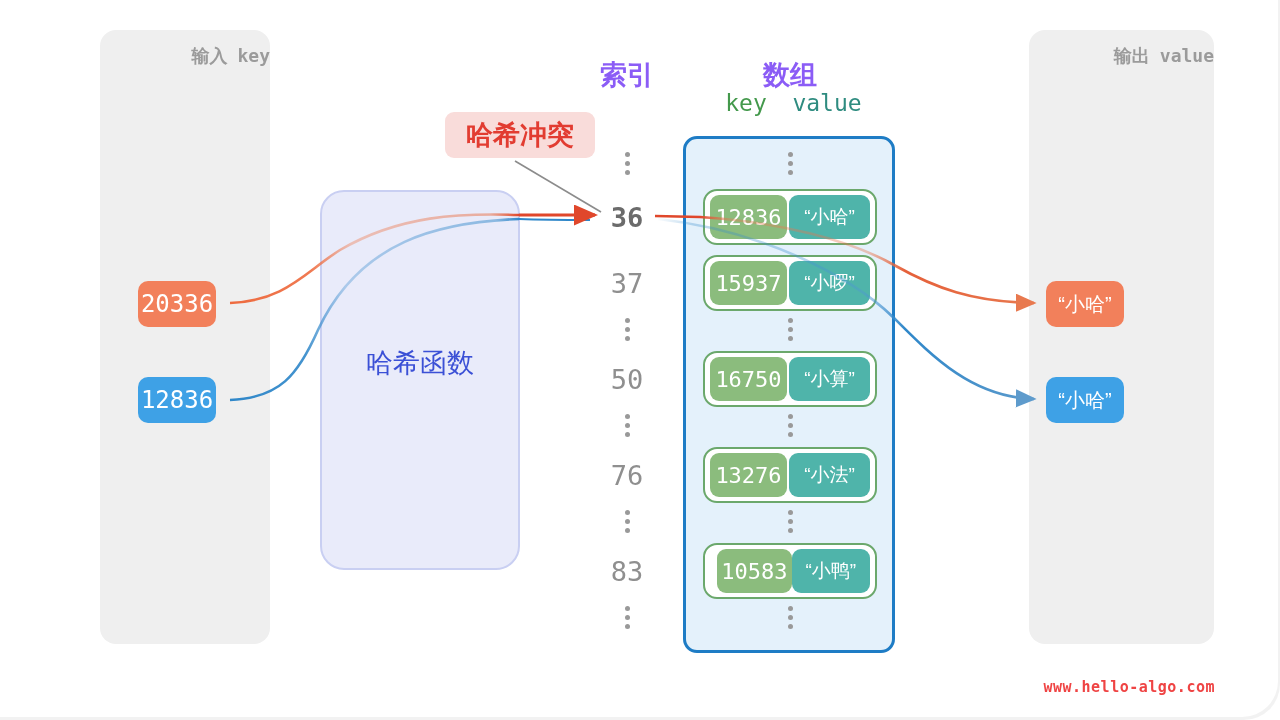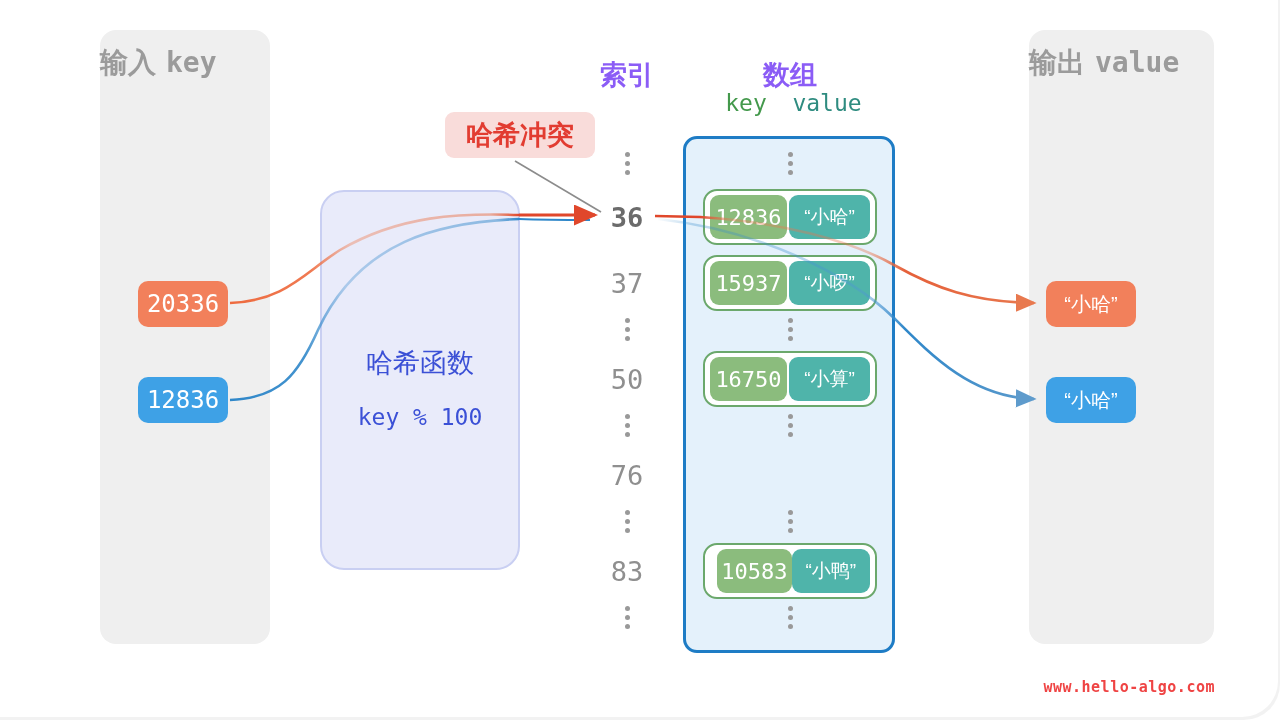--- a/index.html
+++ b/index.html
@@ -11,28 +11,28 @@
     position:relative; width:1280px; height:720px; background:#ffffff;
     overflow:hidden; border-bottom-right-radius:36px;
     box-shadow: inset -2px -3px 0 rgba(0,0,0,0.05);
   }
 
   
   .panel { position:absolute; top:30px; height:614px; background:#EFEFEF; border-radius:16px; }
   .panel-left  { left:100px; width:170px; }
   .panel-right { left:993px; width:185px;margin-left:36px; }
   .panel-title {
-    position:absolute; top:14px; left:0; right:0; text-align:left;
-    font-size:28px; font-weight:700; color:#9B9B9B; white-space:nowrap;
+    position:absolute; top:14px; left:0; right:0; text-align:right;
+    font-size:18px; font-weight:700; color:#9B9B9B; white-space:nowrap;
   }
   .panel-title .mono { margin-left:10px; font-weight:700; }
 
   
   .kbox {
-    position:absolute; width:90px; height:46px; border-radius:10px;
+    position:absolute; width:78px; height:46px; border-radius:10px;
     color:#fff; text-align:center; line-height:46px;
   }
   .kbox.num { font-family:"DejaVu Sans Mono","Liberation Mono",monospace; font-size:24px; }
   .kbox.str { font-size:20px; }
   .bg-orange { background:#F2805B; }
   .bg-blue   { background:#3EA1E6; }
 
   
   .hash-box {
     position:absolute; left:320px; top:190px; width:200px; height:380px;
@@ -101,21 +101,20 @@
   <div class="panel panel-left">
     <div class="panel-title">
       <span>输入</span><span class="mono">key</span>
     </div>
   </div>
   <div class="kbox num bg-orange" style="left:138px; top:281px;">20336</div>
   <div class="kbox num bg-blue" style="left:138px; top:377px;">12836</div>
 
   <div class="hash-box">
     <div class="hash-title">哈希函数</div>
-    <div class="hash-formula mono">key % 100</div>
   </div>
 
   <div class="collision">哈希冲突</div>
 
   <div class="col-title" style="left:577px;">索引</div>
   <div class="dots" style="left:624px; top:152px;">
       <i></i>
       <i></i>
       <i></i>
     </div>
@@ -172,20 +171,24 @@
     </div>
   <div class="pair-row" style="top:351px;">
     <div class="chip chip-key">16750</div>
     <div class="chip chip-value">“小算”</div>
   </div>
   <div class="dots" style="left:787px; top:414px;">
       <i></i>
       <i></i>
       <i></i>
     </div>
+  <div class="pair-row" style="top:447px;">
+    <div class="chip chip-key">13276</div>
+    <div class="chip chip-value">“小法”</div>
+  </div>
   <div class="dots" style="left:787px; top:510px;">
       <i></i>
       <i></i>
       <i></i>
     </div>
   <div class="pair-row" style="top:543px;padding-left:12px;">
     <div class="chip chip-key">10583</div>
     <div class="chip chip-value">“小鸭”</div>
   </div>
   <div class="dots" style="left:787px; top:606px;">

